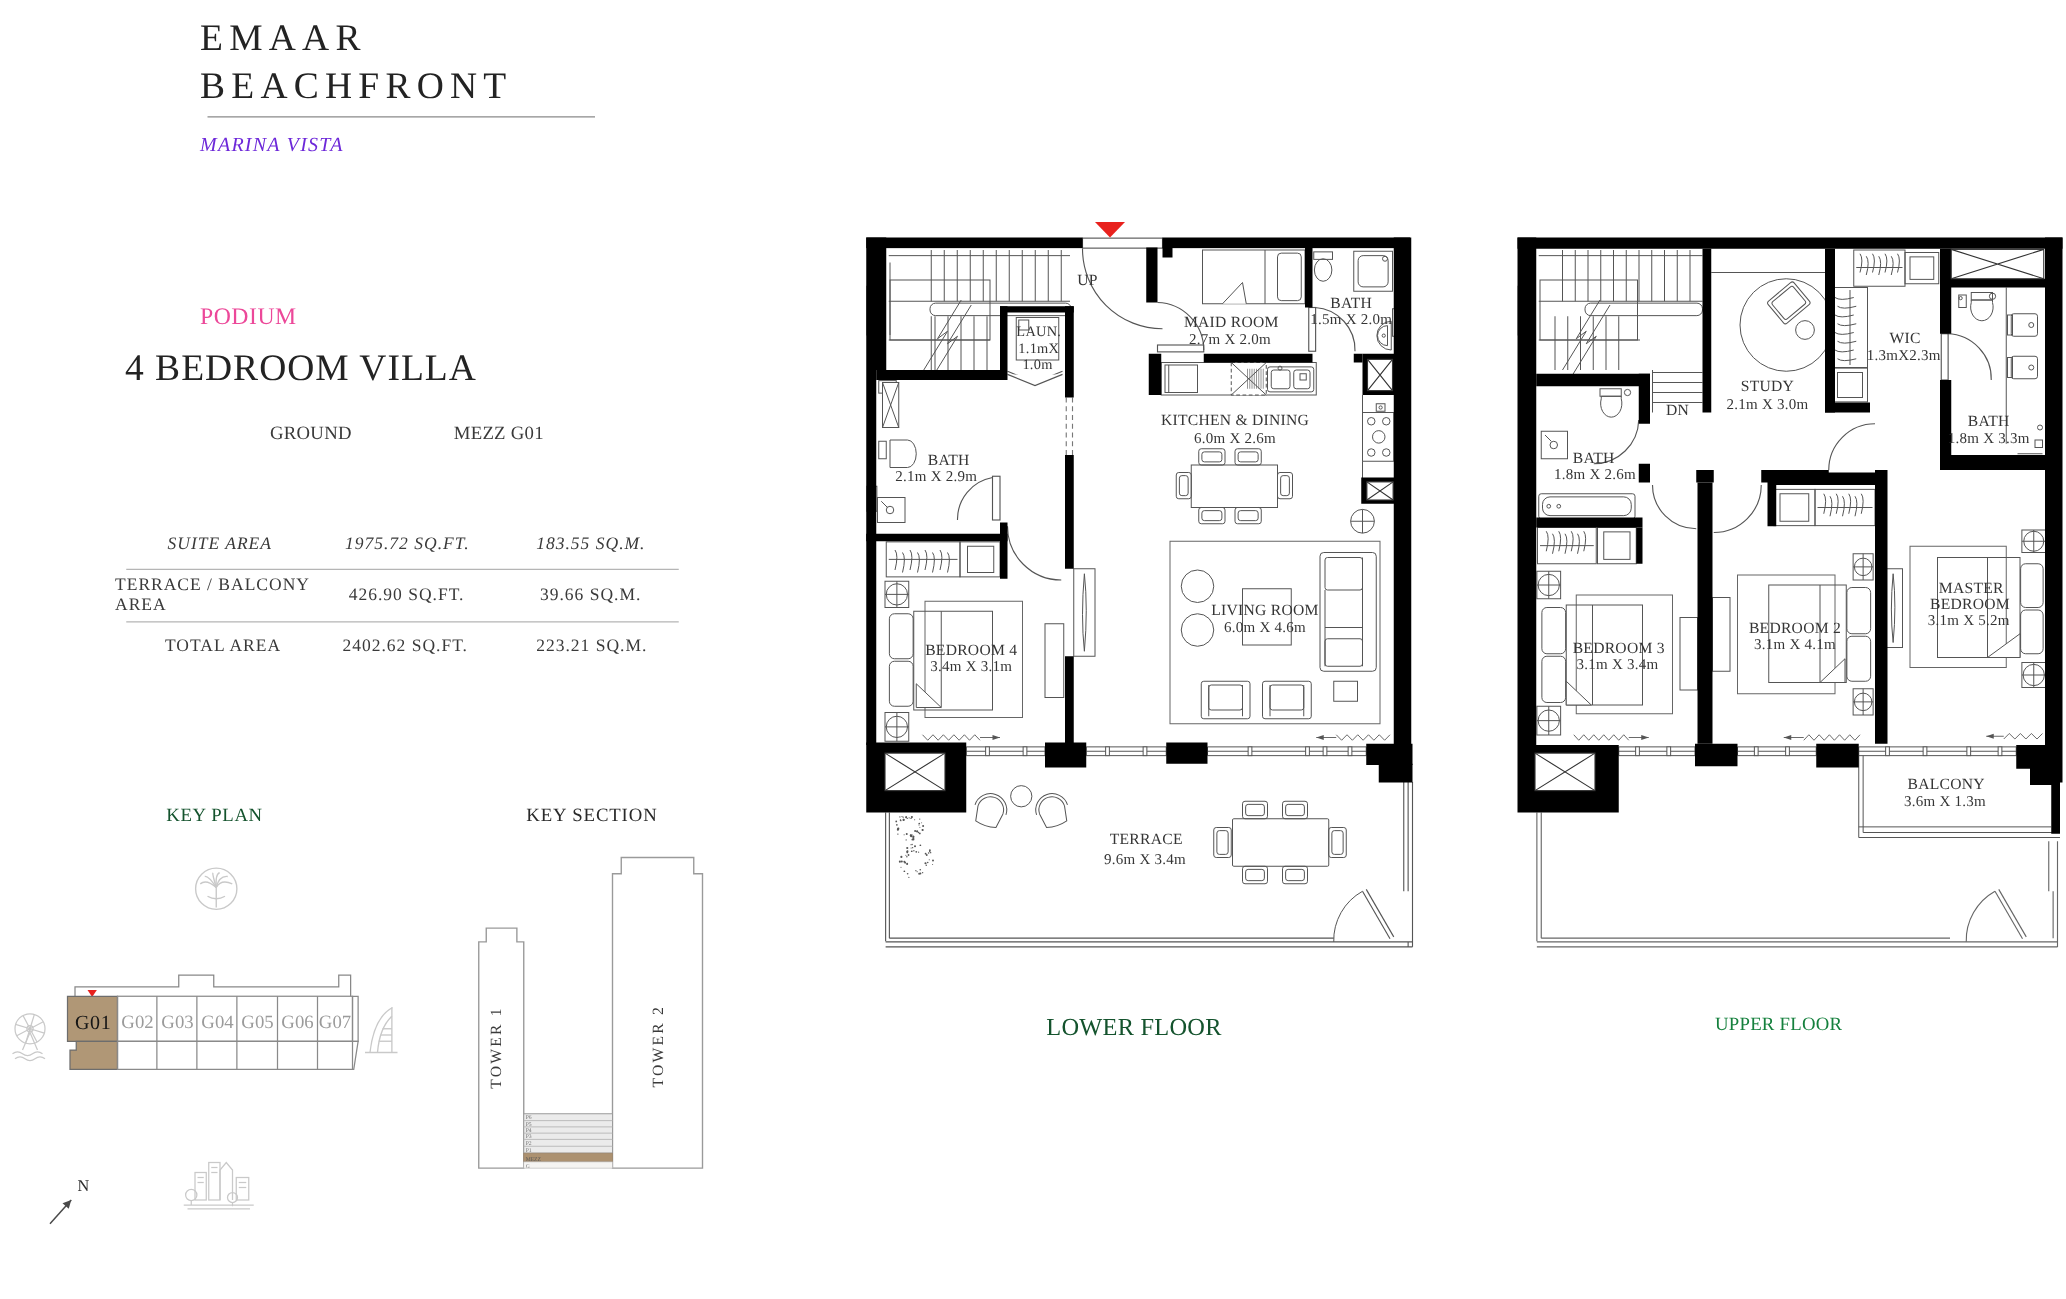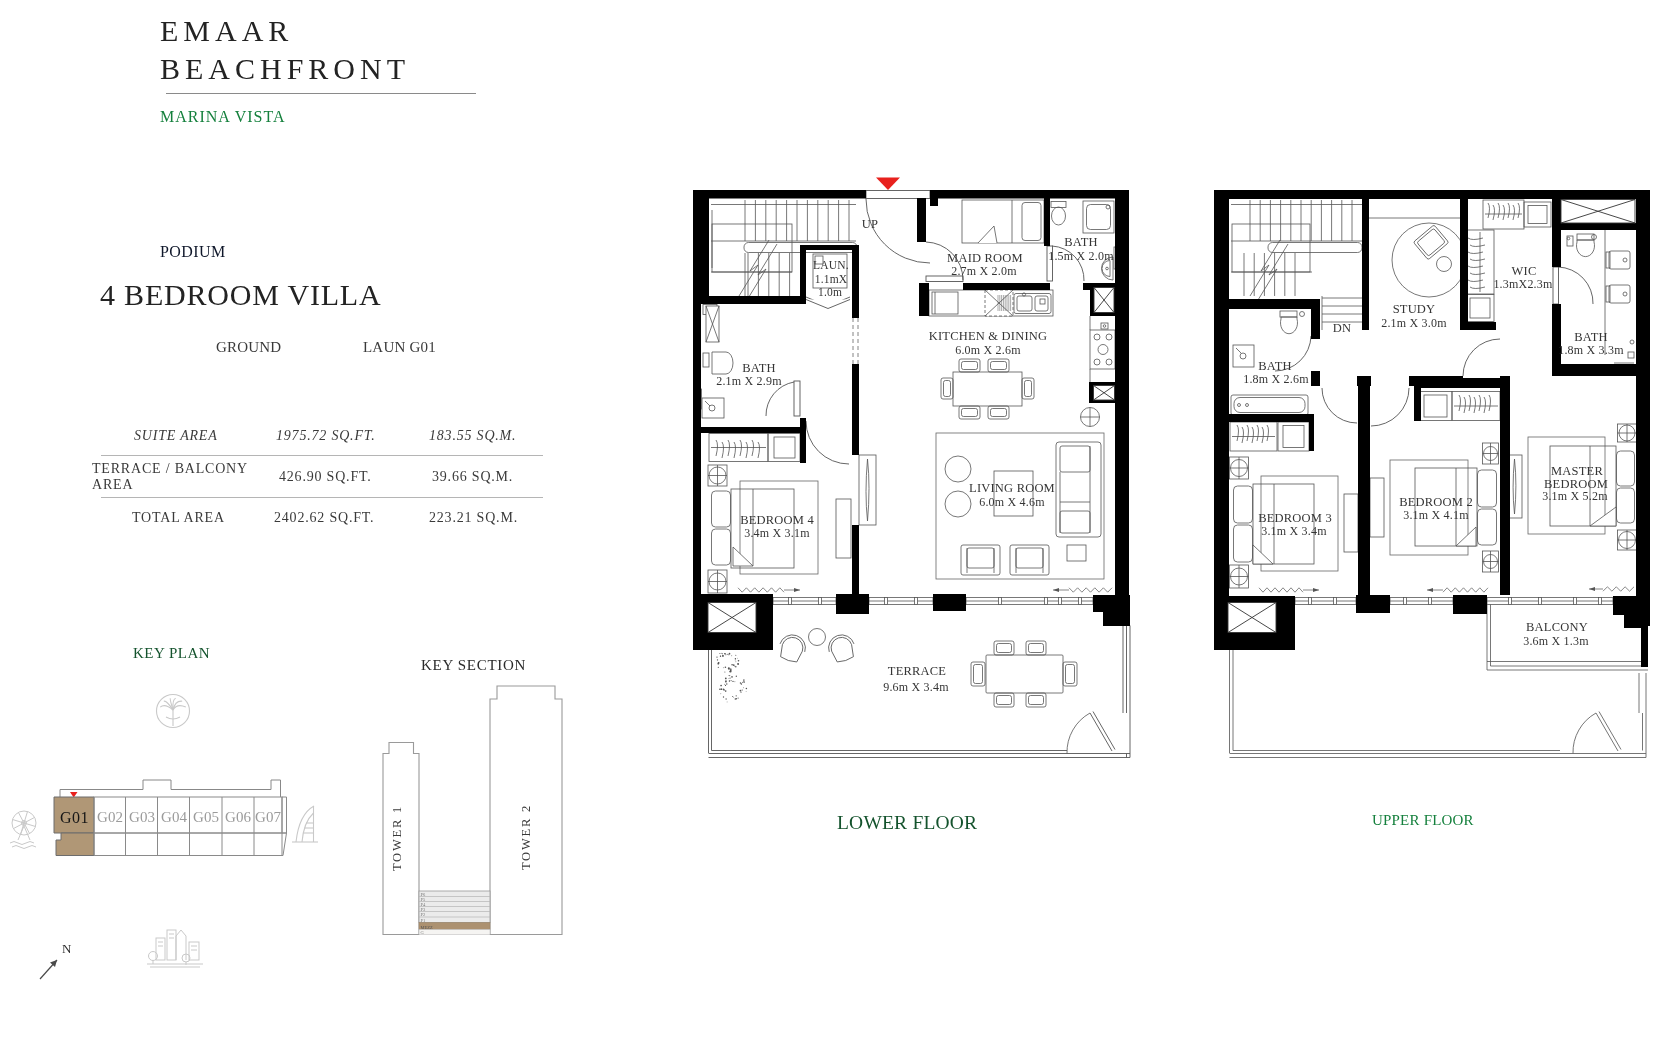--- a/index.html
+++ b/index.html
@@ -8,28 +8,28 @@
 .ctr{text-align:left}
 svg{position:absolute;overflow:visible}
 </style>
 </head>
 <body>
 
 <div class="abs ctr" style="left:160px;top:12px;width:322px;font-size:30px;letter-spacing:5px;color:#232323;line-height:37.5px;">EMAAR<br>BEACHFRONT</div>
 
 <div class="abs" style="left:166px;top:93px;width:310px;height:1px;background:#8a8a8a"></div>
 
-<div class="abs ctr" style="left:160px;top:108px;width:322px;font-size:16px;letter-spacing:1px;color:#15803d;">MARINA VISTA</div>
-
-<div class="abs ctr" style="left:160px;top:243px;width:322px;font-size:16px;letter-spacing:0.4px;color:#0f172a;">PODIUM</div>
+<div class="abs ctr" style="left:160px;top:108px;width:322px;font-size:16px;letter-spacing:1px;color:#6d28d9;font-style:italic;">MARINA VISTA</div>
+
+<div class="abs ctr" style="left:160px;top:243px;width:322px;font-size:19px;letter-spacing:0.4px;color:#ec4899;">PODIUM</div>
 
 <div class="abs ctr" style="left:100px;top:278px;width:442px;font-size:30px;letter-spacing:0.8px;color:#232323;">4 BEDROOM VILLA</div>
 
 <div class="abs" style="left:216px;top:339px;font-size:15px;letter-spacing:0.2px;color:#3a3a3a;">GROUND</div>
-<div class="abs" style="left:363px;top:339px;font-size:15px;letter-spacing:0.2px;color:#3a3a3a;">LAUN G01</div>
+<div class="abs" style="left:363px;top:339px;font-size:15px;letter-spacing:0.2px;color:#3a3a3a;">MEZZ G01</div>
 
 <div class="abs" style="left:101px;top:420px;width:442px;font-size:14px;letter-spacing:0.8px;color:#3a3a3a;">
   <div style="position:relative;height:35px;font-style:italic;">
     <span class="abs" style="left:33px;top:8px;">SUITE AREA</span>
     <span class="abs" style="left:175px;top:8px;">1975.72 SQ.FT.</span>
     <span class="abs" style="left:328px;top:8px;">183.55 SQ.M.</span>
   </div>
   <div style="border-top:1px solid #b5b5b5;position:relative;height:41px;">
     <span class="abs ctr" style="left:-9px;top:5px;width:165px;line-height:16px;font-family:Liberation Serif, serif;">TERRACE / BALCONY<br>AREA</span>
     <span class="abs" style="left:178px;top:13px;">426.90 SQ.FT.</span>
@@ -37,21 +37,21 @@
   </div>
   <div style="border-top:1px solid #b5b5b5;position:relative;height:40px;">
     <span class="abs" style="left:31px;top:12px;">TOTAL AREA</span>
     <span class="abs" style="left:173px;top:12px;">2402.62 SQ.FT.</span>
     <span class="abs" style="left:328px;top:12px;">223.21 SQ.M.</span>
   </div>
 </div>
 
 <div class="abs" style="left:133px;top:645px;font-size:15px;letter-spacing:0.5px;color:#14532d;">KEY PLAN</div>
 
-<div class="abs" style="left:421px;top:645px;font-size:15px;letter-spacing:0.7px;color:#2a2a2a;margin-top:12px;">KEY SECTION</div>
+<div class="abs" style="left:421px;top:645px;font-size:15px;letter-spacing:0.7px;color:#2a2a2a;">KEY SECTION</div>
 
 <div class="abs" style="left:837px;top:812px;font-size:19.5px;letter-spacing:0.2px;color:#14532d;">LOWER FLOOR</div>
 
 <div class="abs" style="left:1372px;top:812px;font-size:15px;letter-spacing:0.2px;color:#15803d;">UPPER FLOOR</div>
 <svg class="abs" style="left:0px;top:640px" width="340" height="360" viewBox="0 640 340 360">
 
 <g stroke="#c9c9c9" stroke-width="1.1" fill="none">
       <circle cx="173" cy="711" r="16.5"></circle>
       <line x1="173" y1="710" x2="173" y2="726"></line>
       <path d="M173,710 Q165.09115348192674,703.1317591116654 160.2,707.1"></path>

